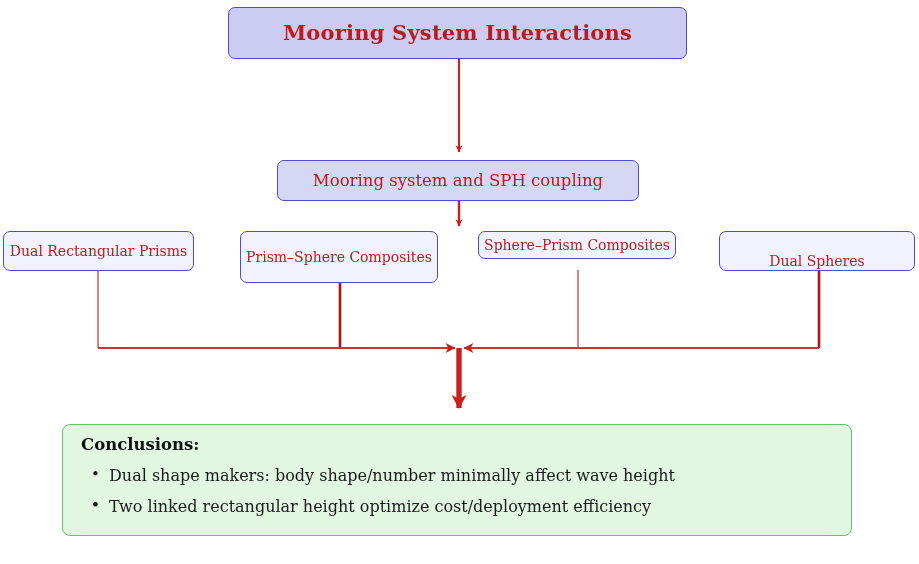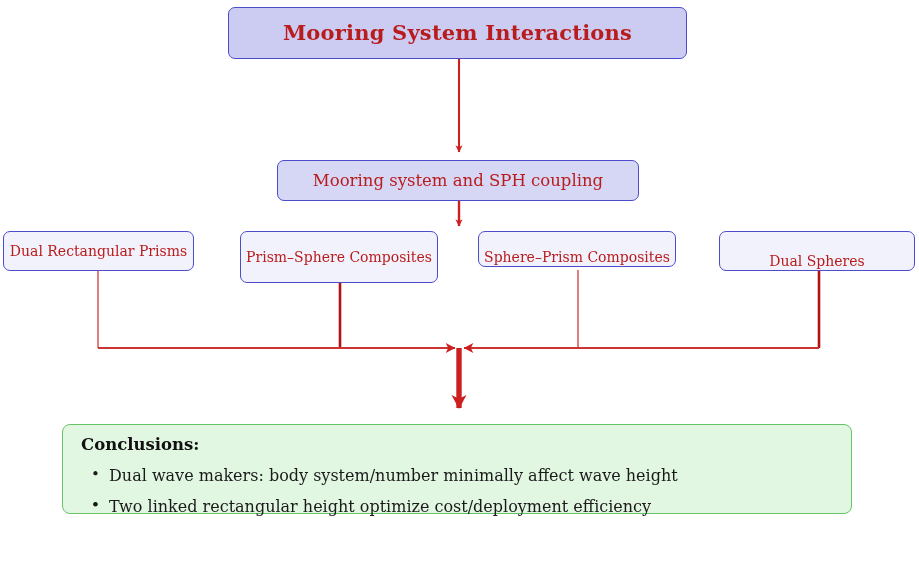--- a/index.html
+++ b/index.html
@@ -128,34 +128,34 @@
   </div>
 
   <div class="node node-leaf" style="left:3px; top:231px; width:191px; height:40px;">
     <span>Dual Rectangular Prisms</span>
   </div>
 
   <div class="node node-leaf" style="left:240px; top:231px; width:198px; height:52px;">
     <span>Prism–Sphere Composites</span>
   </div>
 
-  <div class="node node-leaf" style="left:478px; top:231px; width:198px; height:36px;align-items:flex-end;">
+  <div class="node node-leaf" style="left:478px; top:231px; width:198px; height:28px;">
     <span>Sphere–Prism Composites</span>
   </div>
 
   <div class="node node-leaf" style="left:719px; top:231px; width:196px; height:40px;align-items:flex-end;">
     <span>Dual Spheres</span>
   </div>
 
-  <div class="panel-conclusions" style="left:62px; top:424px; width:790px; height:90px;">
+  <div class="panel-conclusions" style="left:62px; top:424px; width:790px; height:112px;">
     <div class="concl-head">Conclusions:</div>
     <ul class="concl-list">
       <li>
         <span class="bullet">•</span>
-        <span>Dual wave makers: body system/number minimally affect wave height</span>
+        <span>Dual shape makers: body shape/number minimally affect wave height</span>
       </li>
       <li>
         <span class="bullet">•</span>
       </li>
       <li>
         <span class="bullet">•</span>
         <span>Two linked rectangular height optimize cost/deployment efficiency</span>
       </li>
     </ul>
   </div>

